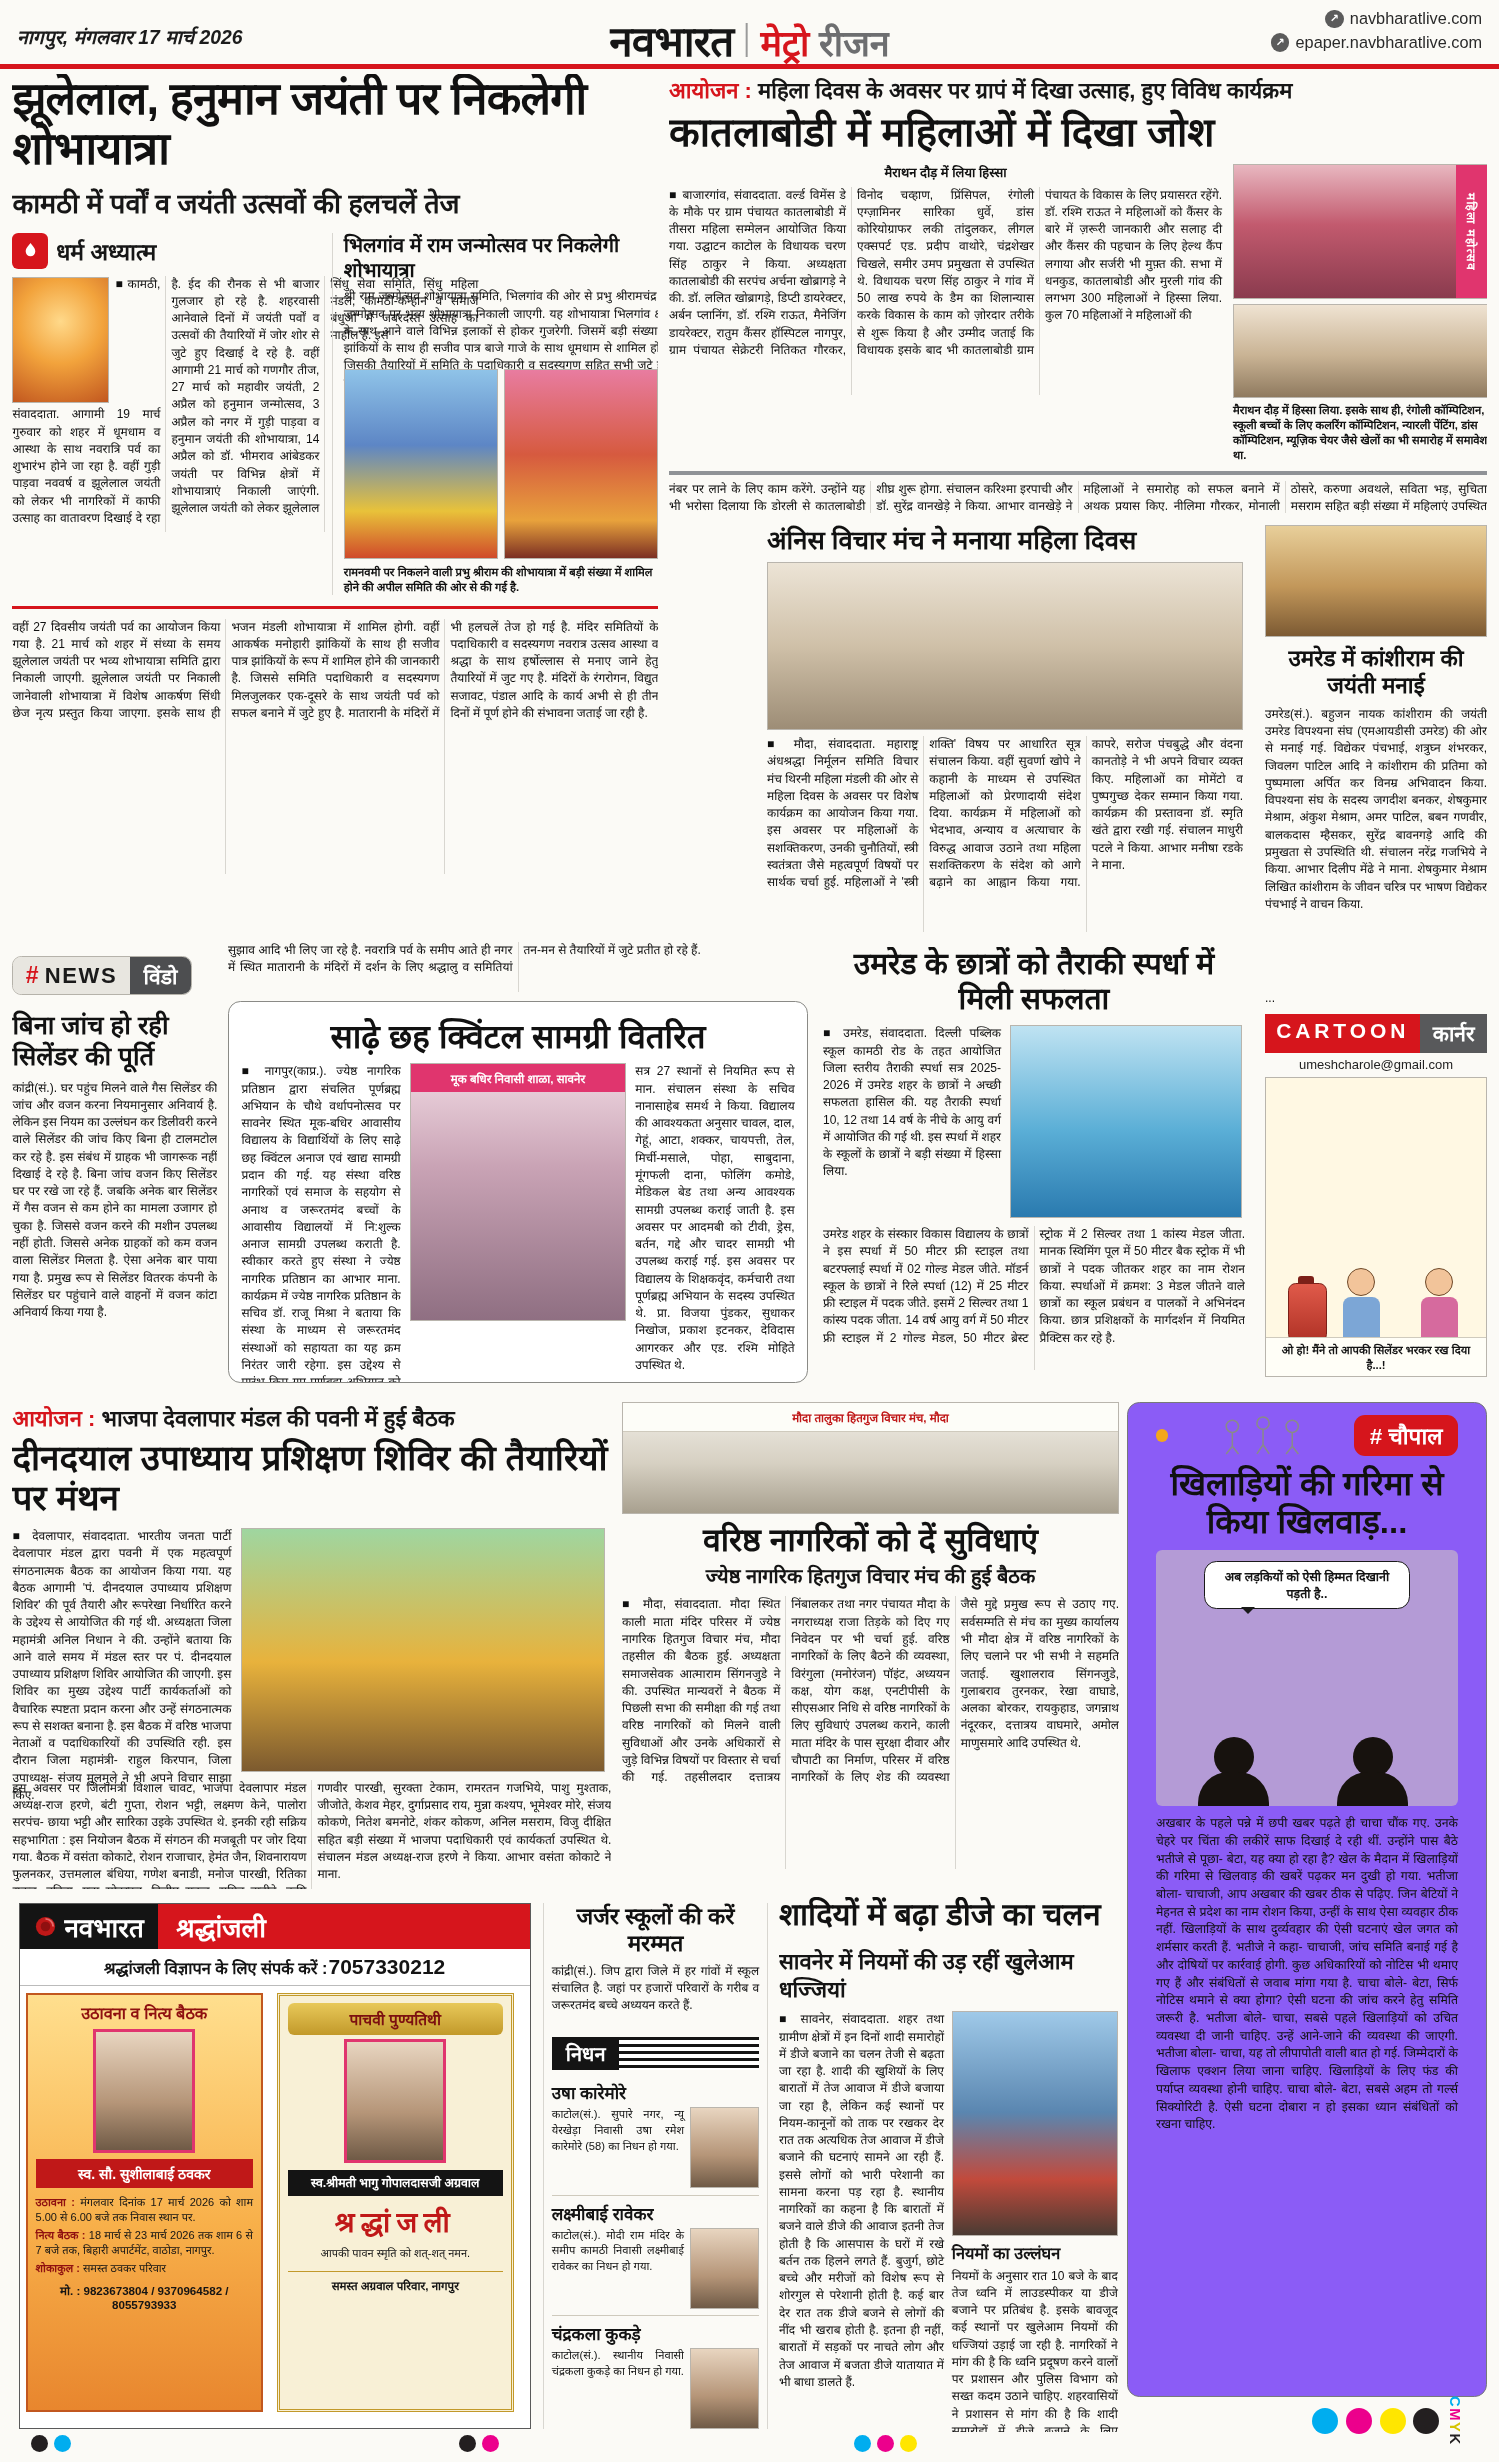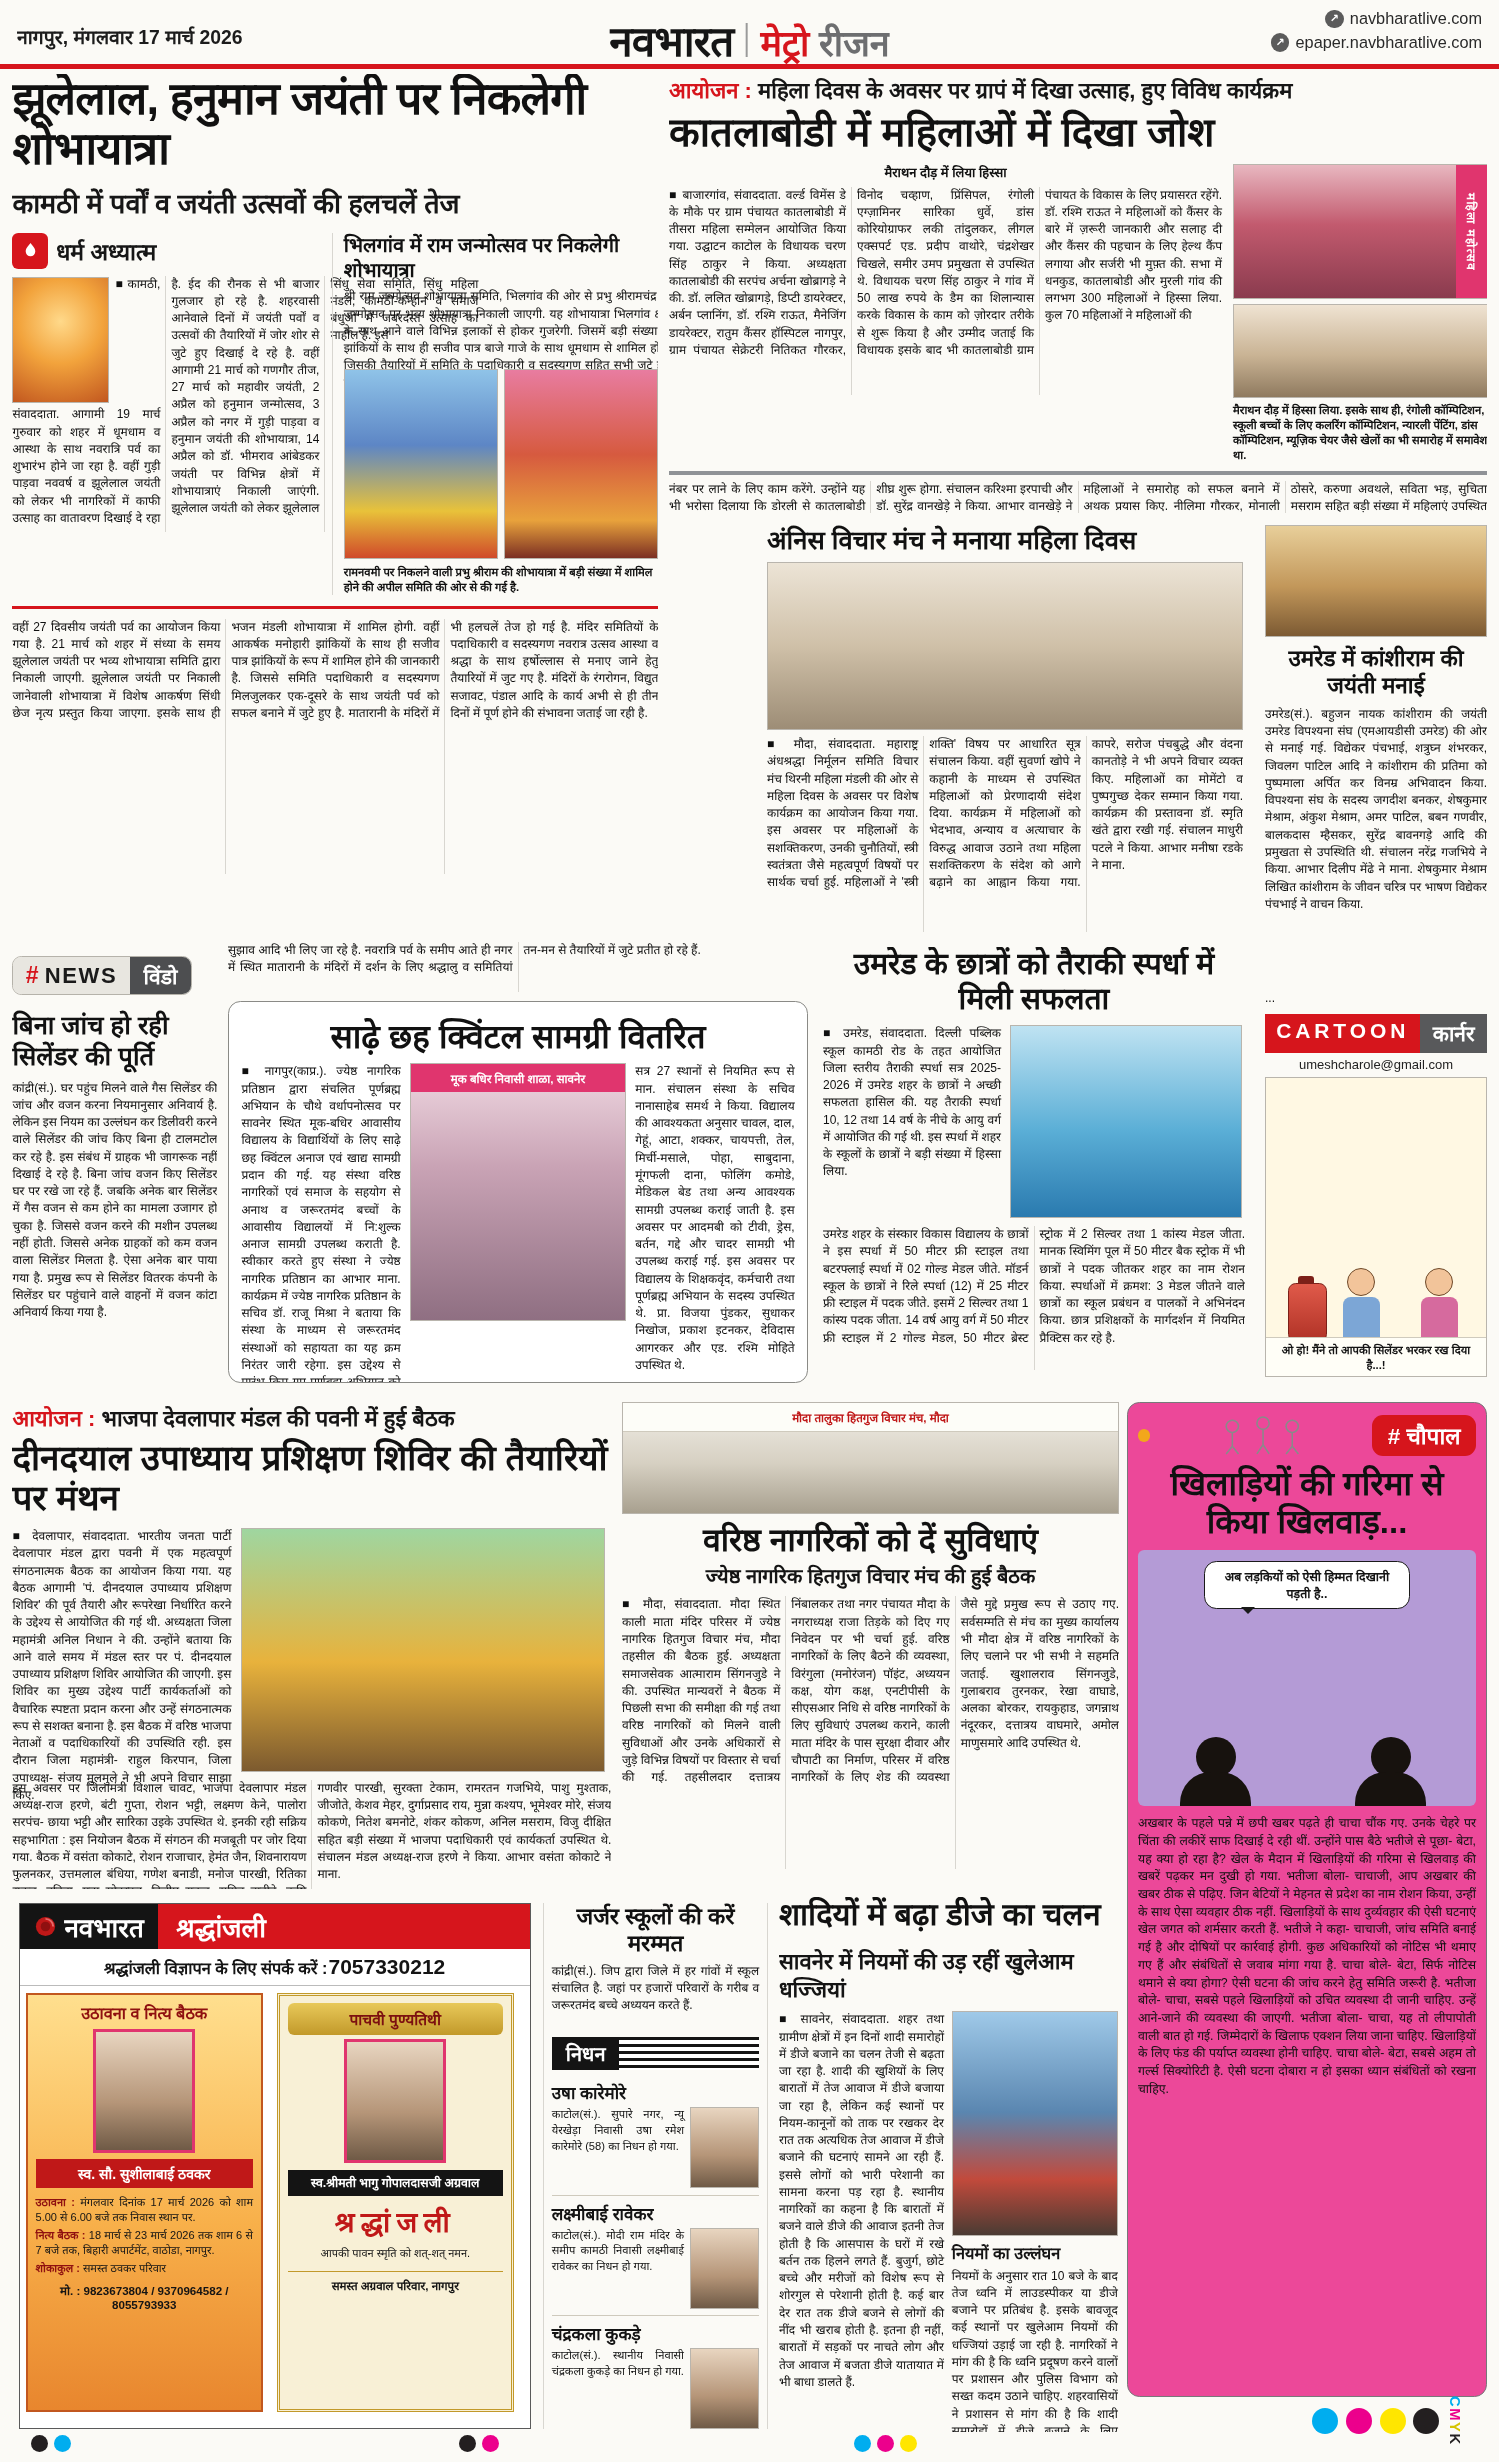--- a/index.html
+++ b/index.html
@@ -79,21 +79,21 @@
   .toon .cyl{position:absolute;left:22px;bottom:34px;width:37px;height:57px;border-radius:7.8px;
              background:linear-gradient(180deg,#e05a4a,#b03226);border:1.6px solid #7c2018;}
   .toon .cyl:before{content:"";position:absolute;left:9.3px;top:-7.8px;width:15.5px;height:7.8px;
              background:#7c2018;border-radius:3.1px 3.1px 0 0;}
   .toon .fig{position:absolute;bottom:34px;width:42px;}
   .toon .head{width:26px;height:26px;border-radius:50%;background:#f2c49a;margin:0 auto;border:1.6px solid #6f4a2a;}
   .toon .bodyv{width:37px;height:45px;border-radius:7.8px 7.8px 3.1px 3.1px;margin:1.6px auto 0;}
   .toon-cap{position:absolute;left:0;right:0;bottom:0;background:#fffef7;border-top:0.8px solid #cfcabd;
             font-size:11.3px;font-weight:700;padding:3.9px 6.2px;text-align:center;}
   
-  .chaupal-box{border:1.6px solid #77787a;border-radius:12.4px;background:#ec4899;padding:11px 10px;}
+  .chaupal-box{border:1.6px solid #77787a;border-radius:12.4px;background:#8b5cf6;padding:11px 28px;}
   .ch-top{display:flex;align-items:center;justify-content:space-between;}
   .ch-dot{width:12.4px;height:12.4px;border-radius:50%;background:#f2a71b;}
   .bubble{position:relative;background:#fff;border:1.6px solid #1a1a1a;border-radius:12.4px;
           padding:6.2px 9.3px;font-size:12.4px;font-weight:800;text-align:center;width:186px;margin:11px auto 0;}
   .bubble:after{content:"";position:absolute;left:36px;bottom:-12.4px;border:7px solid transparent;
           border-top-color:#1a1a1a;}
   .sil{position:absolute;bottom:0;}
   .sil .h{width:40px;height:40px;border-radius:50%;background:#17120e;margin:0 auto;}
   .sil .s{width:71px;height:34px;border-radius:31px 31px 0 0;background:#17120e;margin-top:-4.7px;}
   
@@ -133,21 +133,21 @@
   .cmyk-lab{font-size:14.7px;font-weight:800;writing-mode:vertical-rl;letter-spacing:1.6px;}
   .box-round{border:1.6px solid #8a8a86;border-radius:12.4px;background:#fff;}
   .center{text-align:center;}
   .b{font-weight:800;}
 </style>
 </head>
 <body>
 
 <div class="page">
 
-  <div class="abs" style="left:17px;top:23px;">
+  <div class="abs" style="left:17px;top:23px;font-style:italic;">
     <span class="dateline">नागपुर, मंगलवार 17 मार्च 2026</span>
   </div>
   <div class="abs" style="left:50%;top:11px;transform:translateX(-50%);">
     <div class="logo-wrap">
       <span class="brand">नवभारत</span>
       <span class="logo-div"></span>
       <span>
         <span class="ed1">मेट्रो</span>
         <span class="ed2">रीजन</span>
       </span>

